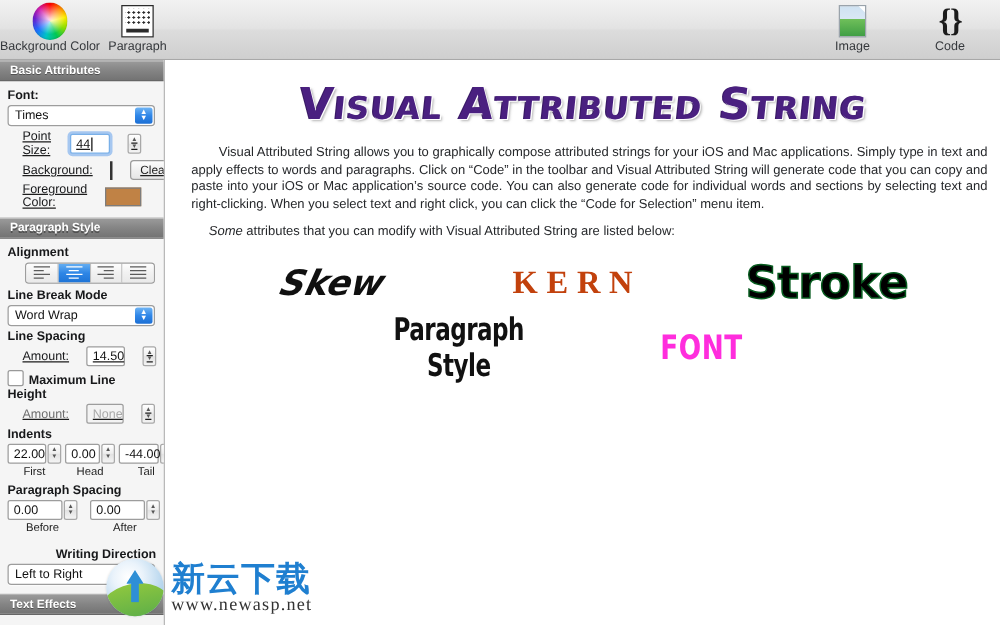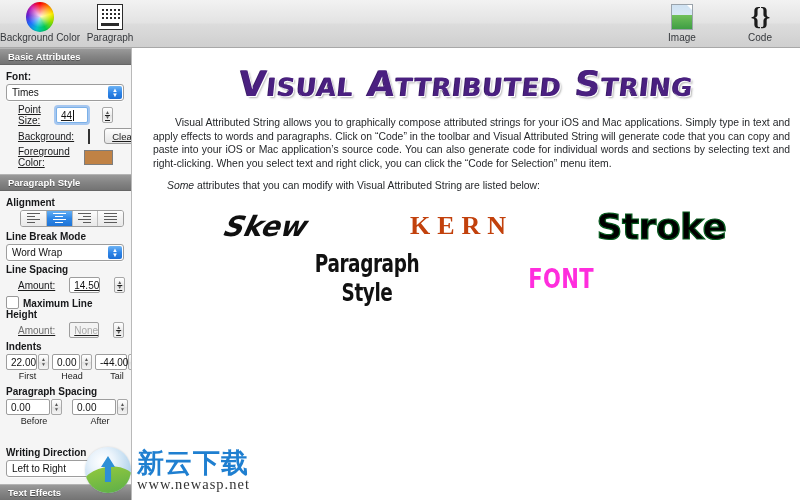--- a/index.html
+++ b/index.html
@@ -544,21 +544,21 @@
             </span>
             <span class="stepper">
                 <b>▲</b>
                 <b>▼</b>
               </span>
           </div>
           <span class="ind-cap">After</span>
         </div>
       </div>
 
-      <div class="lbl" style="margin-top:21px;">Writing Direction</div>
+      <div class="lbl" style="margin-top:11px;text-align:right;">Writing Direction</div>
       <div class="combo">
         <span>Left to Right</span>
         <span class="stepper-blue">
             <b>▲</b>
             <b>▼</b>
           </span>
       </div>
     </div>
 
     <div class="sec-header">Text Effects</div>

